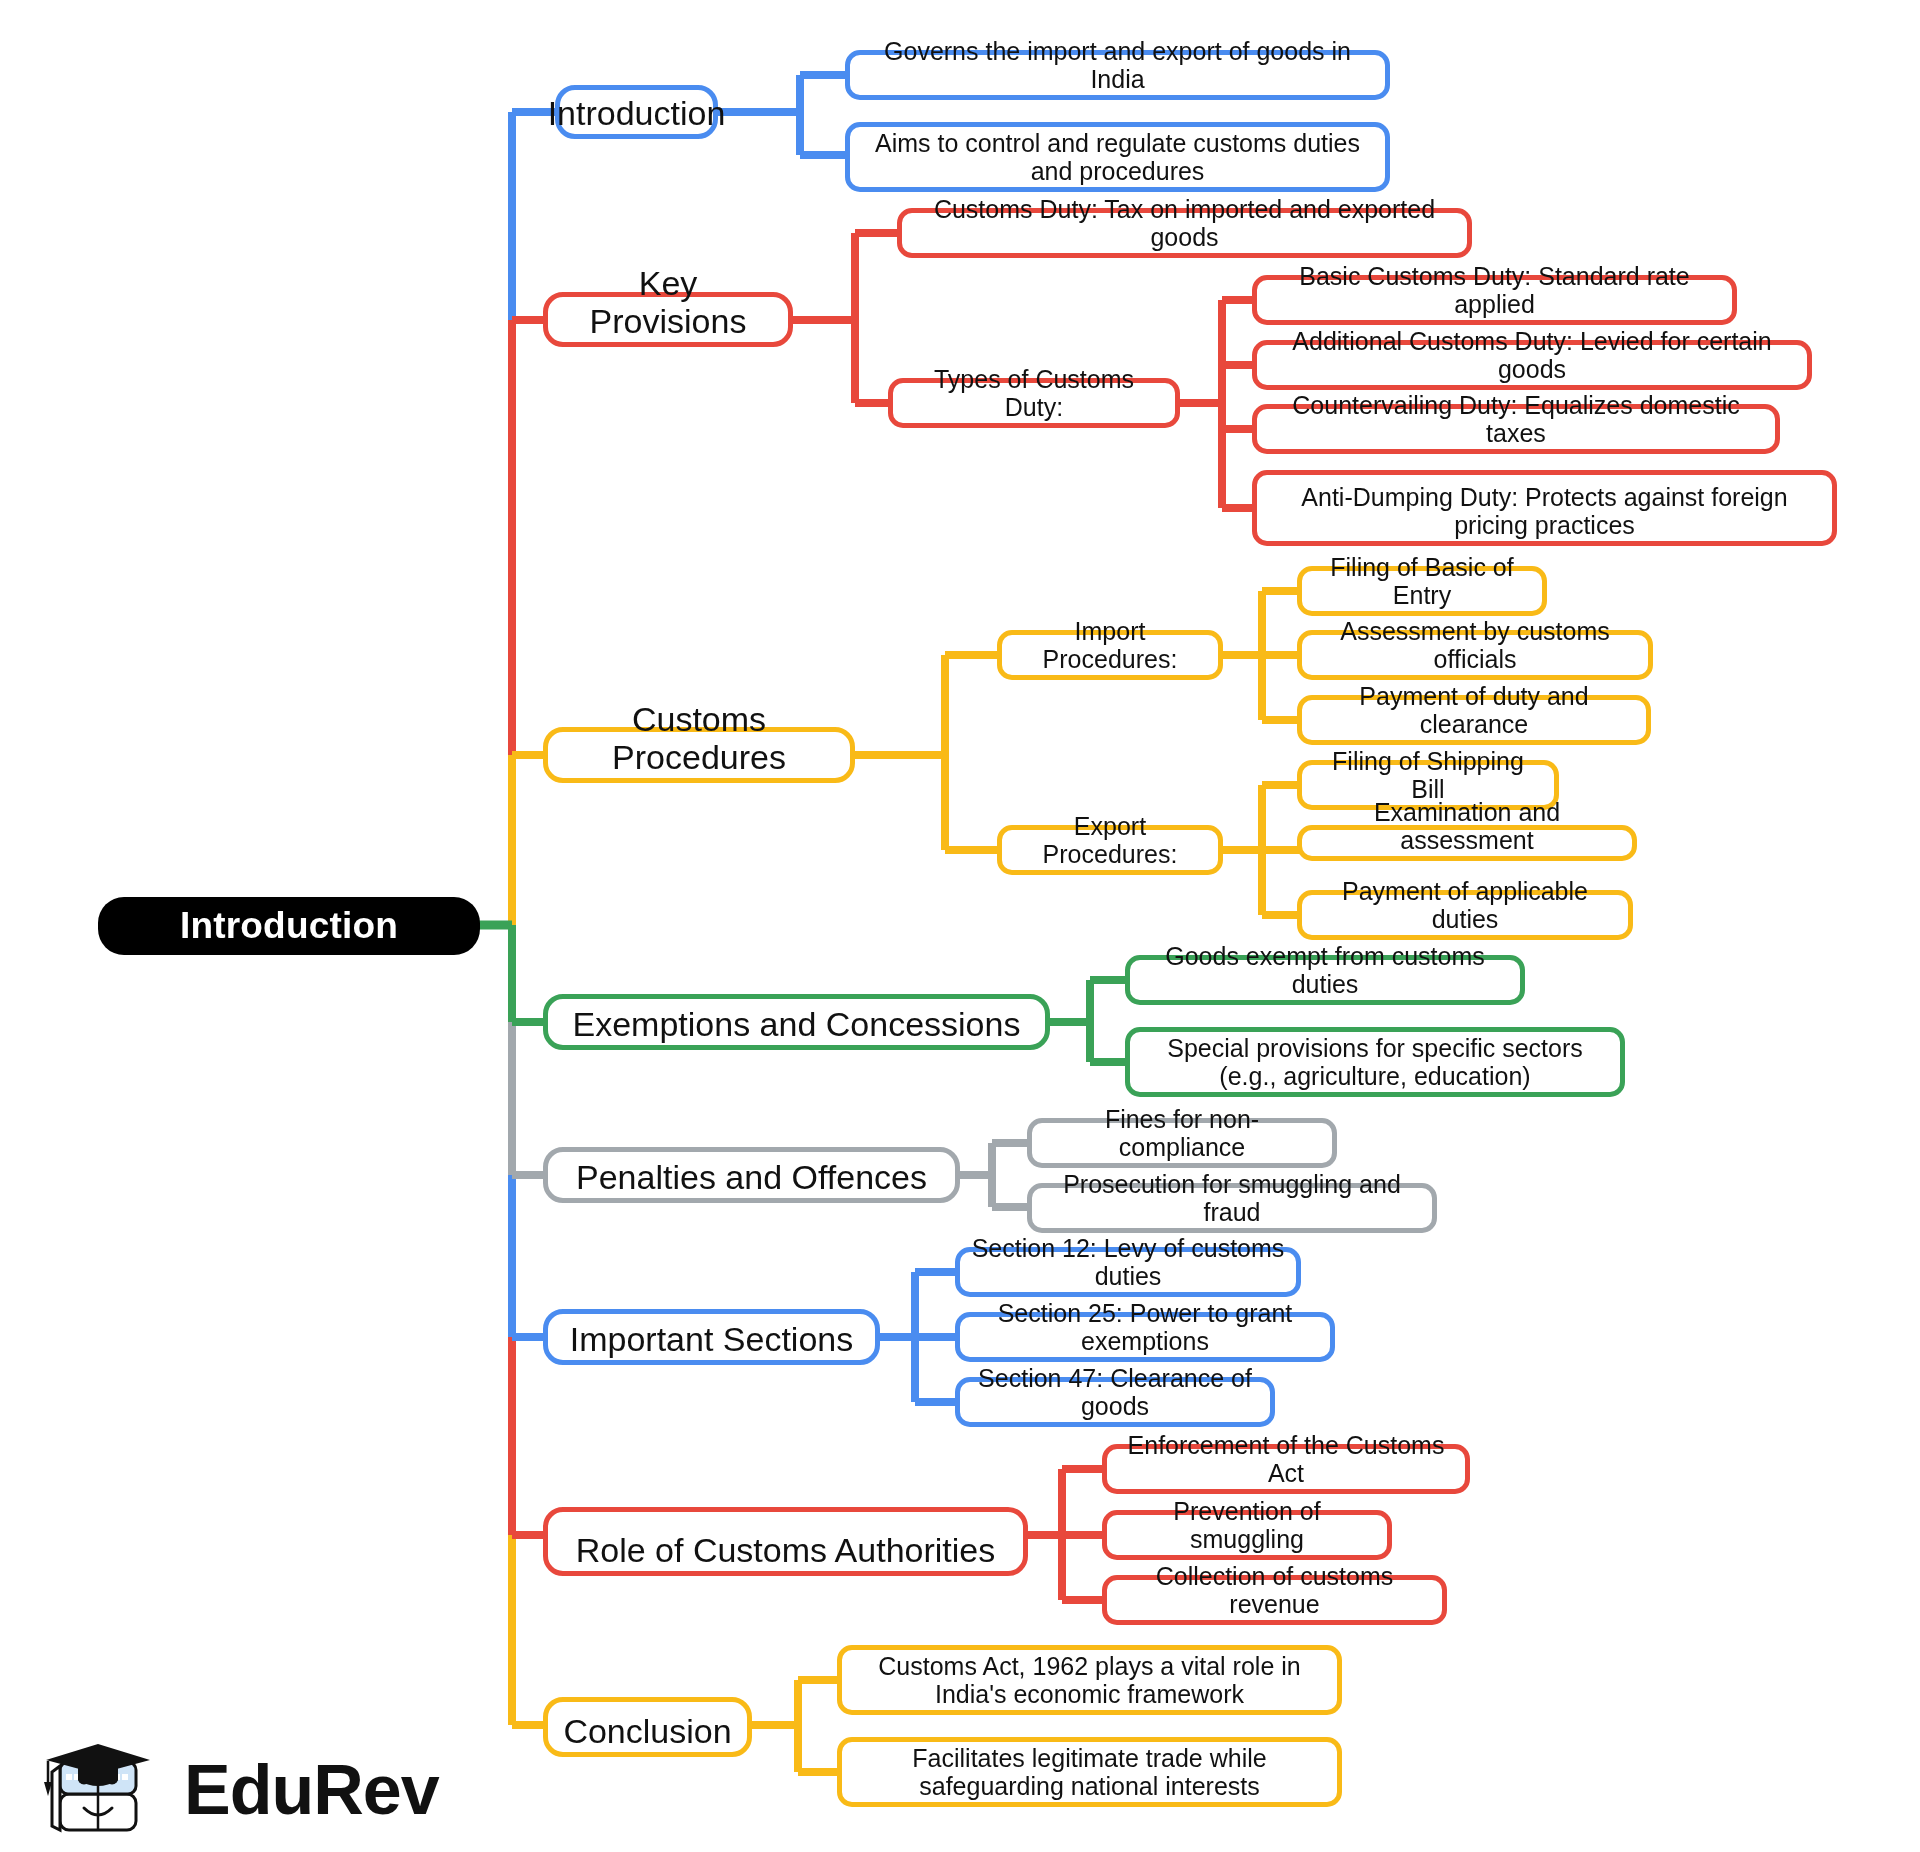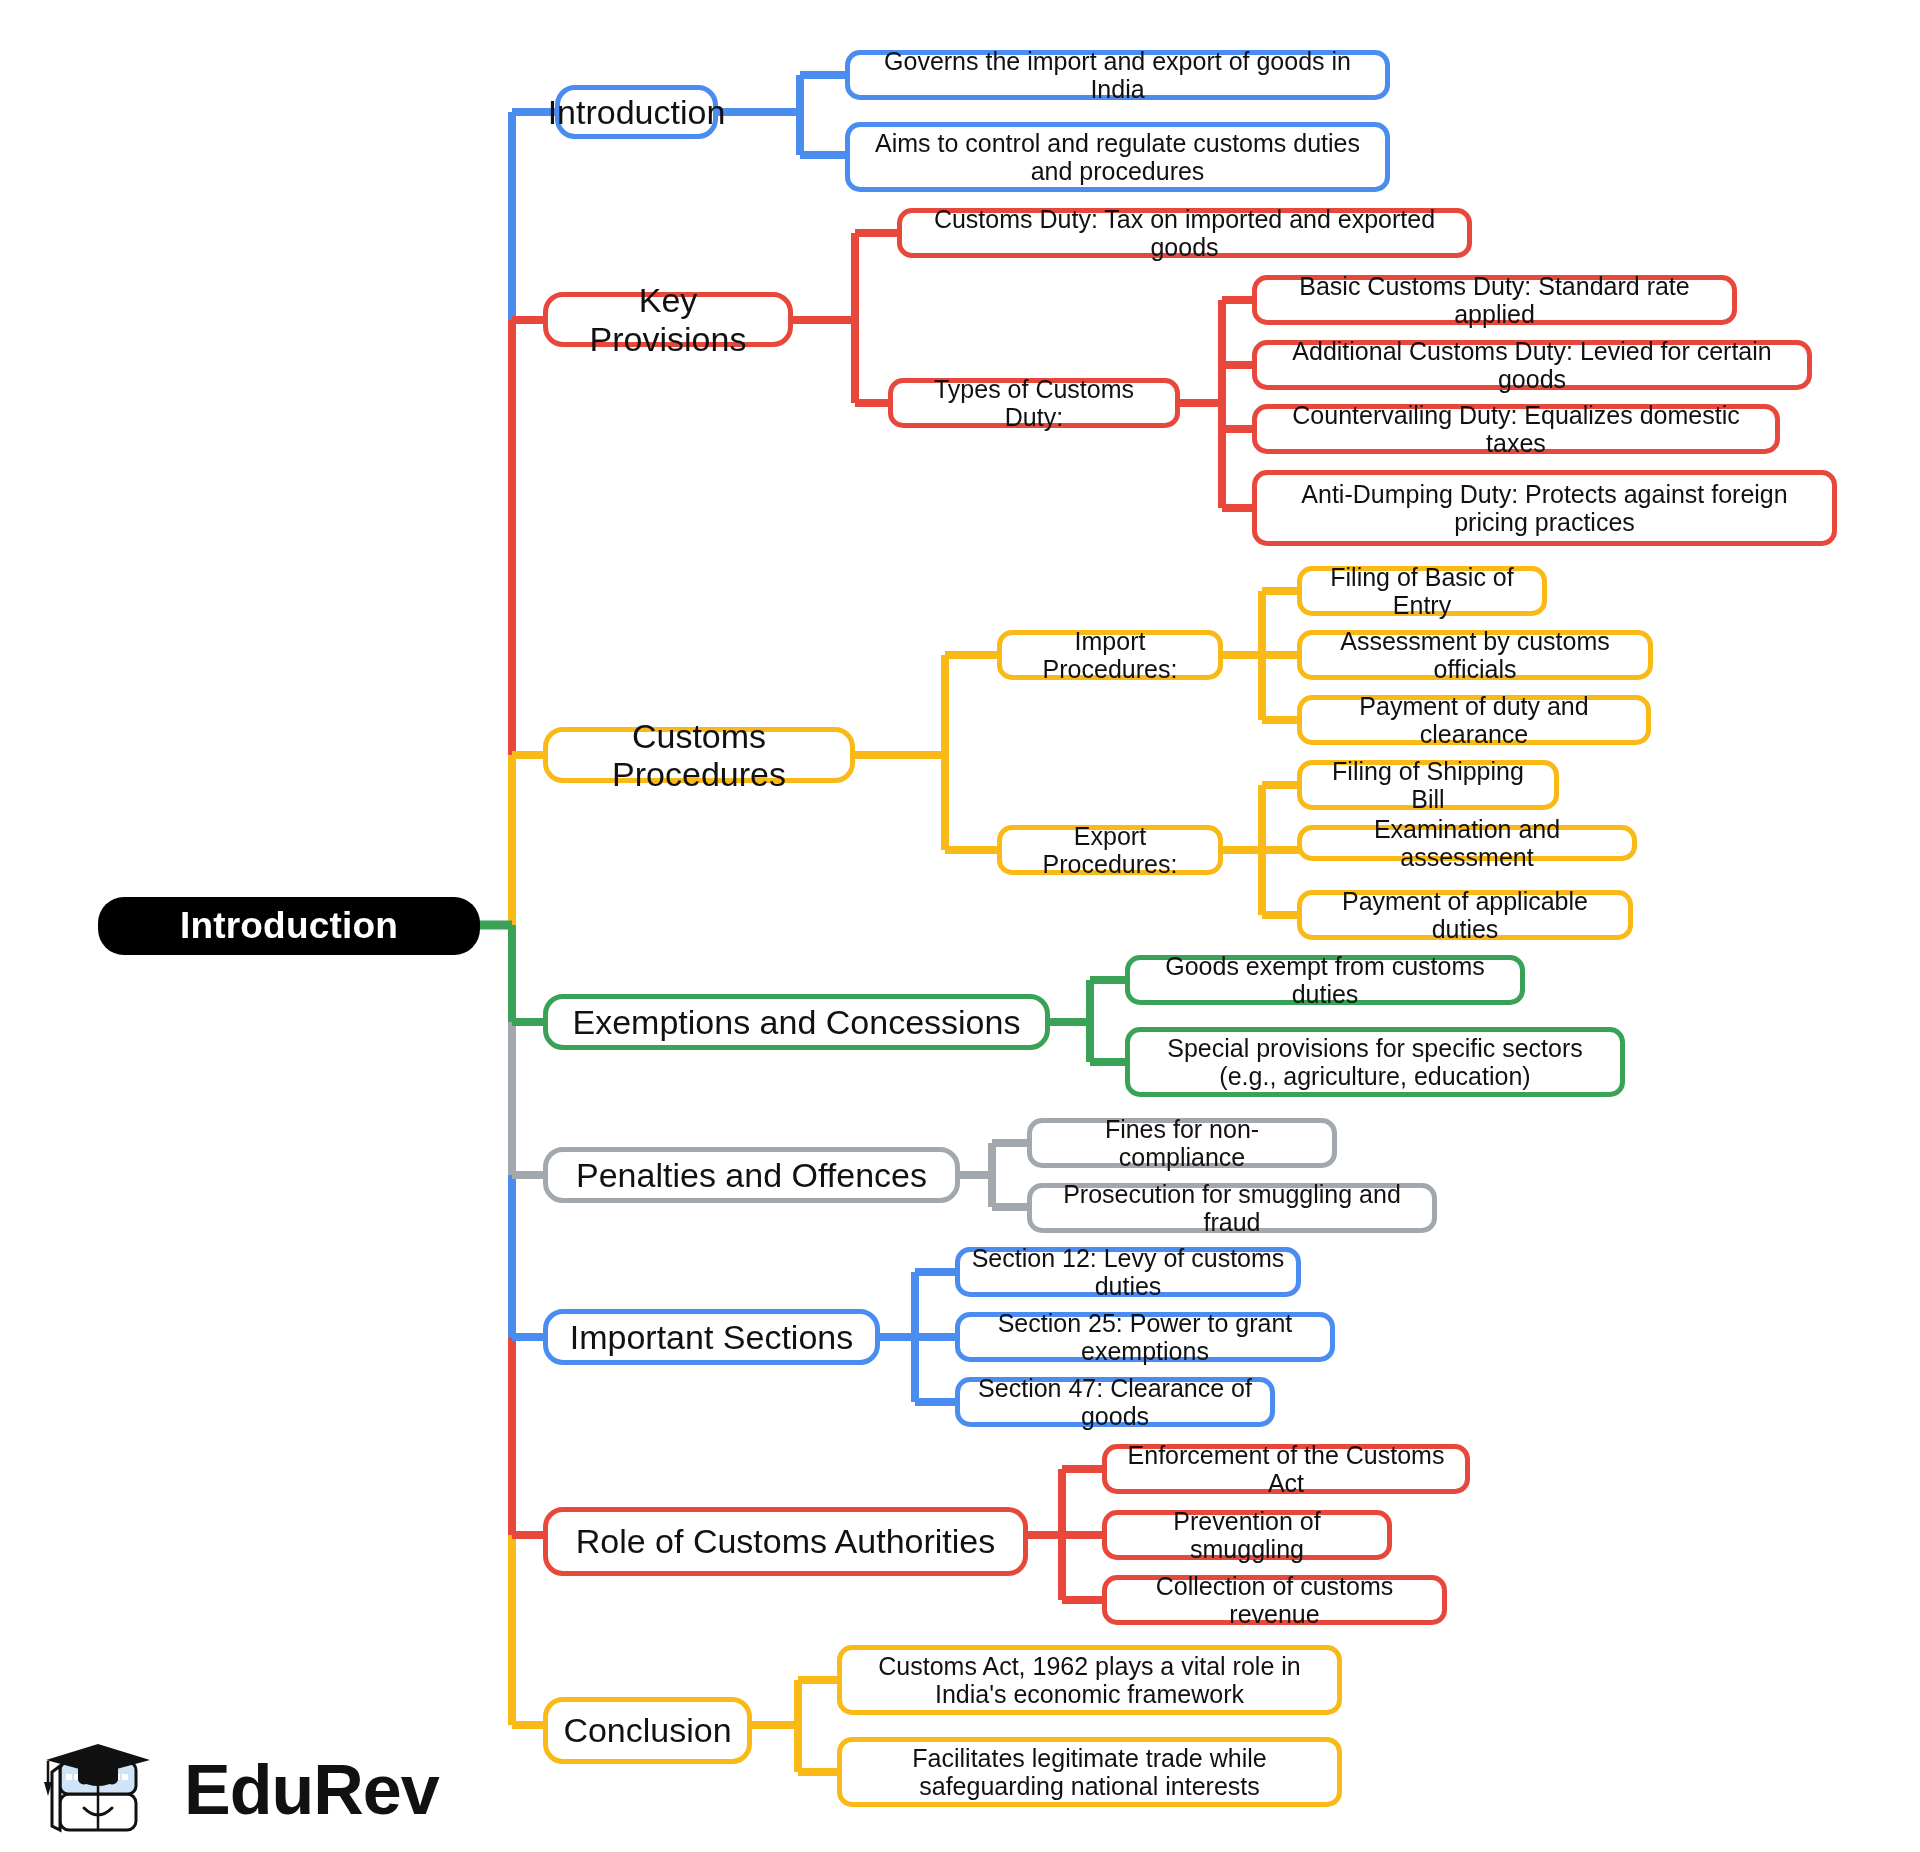--- a/index.html
+++ b/index.html
@@ -7,21 +7,21 @@
     width:1920px;height:1852px;position:relative;overflow:hidden;
     font-family:"Liberation Sans","DejaVu Sans",sans-serif;
   }
   #canvas{position:absolute;left:0;top:0;width:1920px;height:1852px;}
   svg.links{position:absolute;left:0;top:0;width:1920px;height:1852px;pointer-events:none;}
 
   .node{
     position:absolute;box-sizing:border-box;
     background:#ffffff;border-style:solid;border-width:5px;
     border-radius:16px;
-    display:flex;align-items:center;justify-content:center;
+    display:flex;align-items:flex-end;justify-content:center;
     text-align:center;color:#111111;line-height:1.12;
     font-family:"Liberation Sans","DejaVu Sans",sans-serif;
     padding:2px 10px;
   }
   .node.l1{font-size:34px;border-width:5px;border-radius:20px;}
   .node.l2{font-size:25px;border-width:5px;border-radius:15px;}
   .node.l3{font-size:25px;border-width:5px;border-radius:15px;}
 
   .root{
     position:absolute;background:#000000;color:#ffffff;
@@ -237,21 +237,21 @@
   <div class="node l2 c-red" style="left:1102px;top:1444px;width:368px;height:50px;">
     <span>Enforcement of the Customs Act</span>
   </div>
   <div class="node l2 c-red" style="left:1102px;top:1510px;width:290px;height:50px;">
     <span>Prevention of smuggling</span>
   </div>
   <div class="node l2 c-red" style="left:1102px;top:1575px;width:345px;height:50px;">
     <span>Collection of customs revenue</span>
   </div>
 
-  <div class="node l1 c-yellow" style="left:543px;top:1697px;width:209px;height:67px;">
+  <div class="node l1 c-yellow" style="left:543px;top:1697px;width:209px;height:60px;">
     <span>Conclusion</span>
   </div>
   <div class="node l2 c-yellow" style="left:837px;top:1645px;width:505px;height:70px;">
     <span>Customs Act, 1962 plays a vital role in India's economic framework</span>
   </div>
   <div class="node l2 c-yellow" style="left:837px;top:1737px;width:505px;height:70px;">
     <span>Facilitates legitimate trade while safeguarding national interests</span>
   </div>
 
   <div id="logo">

